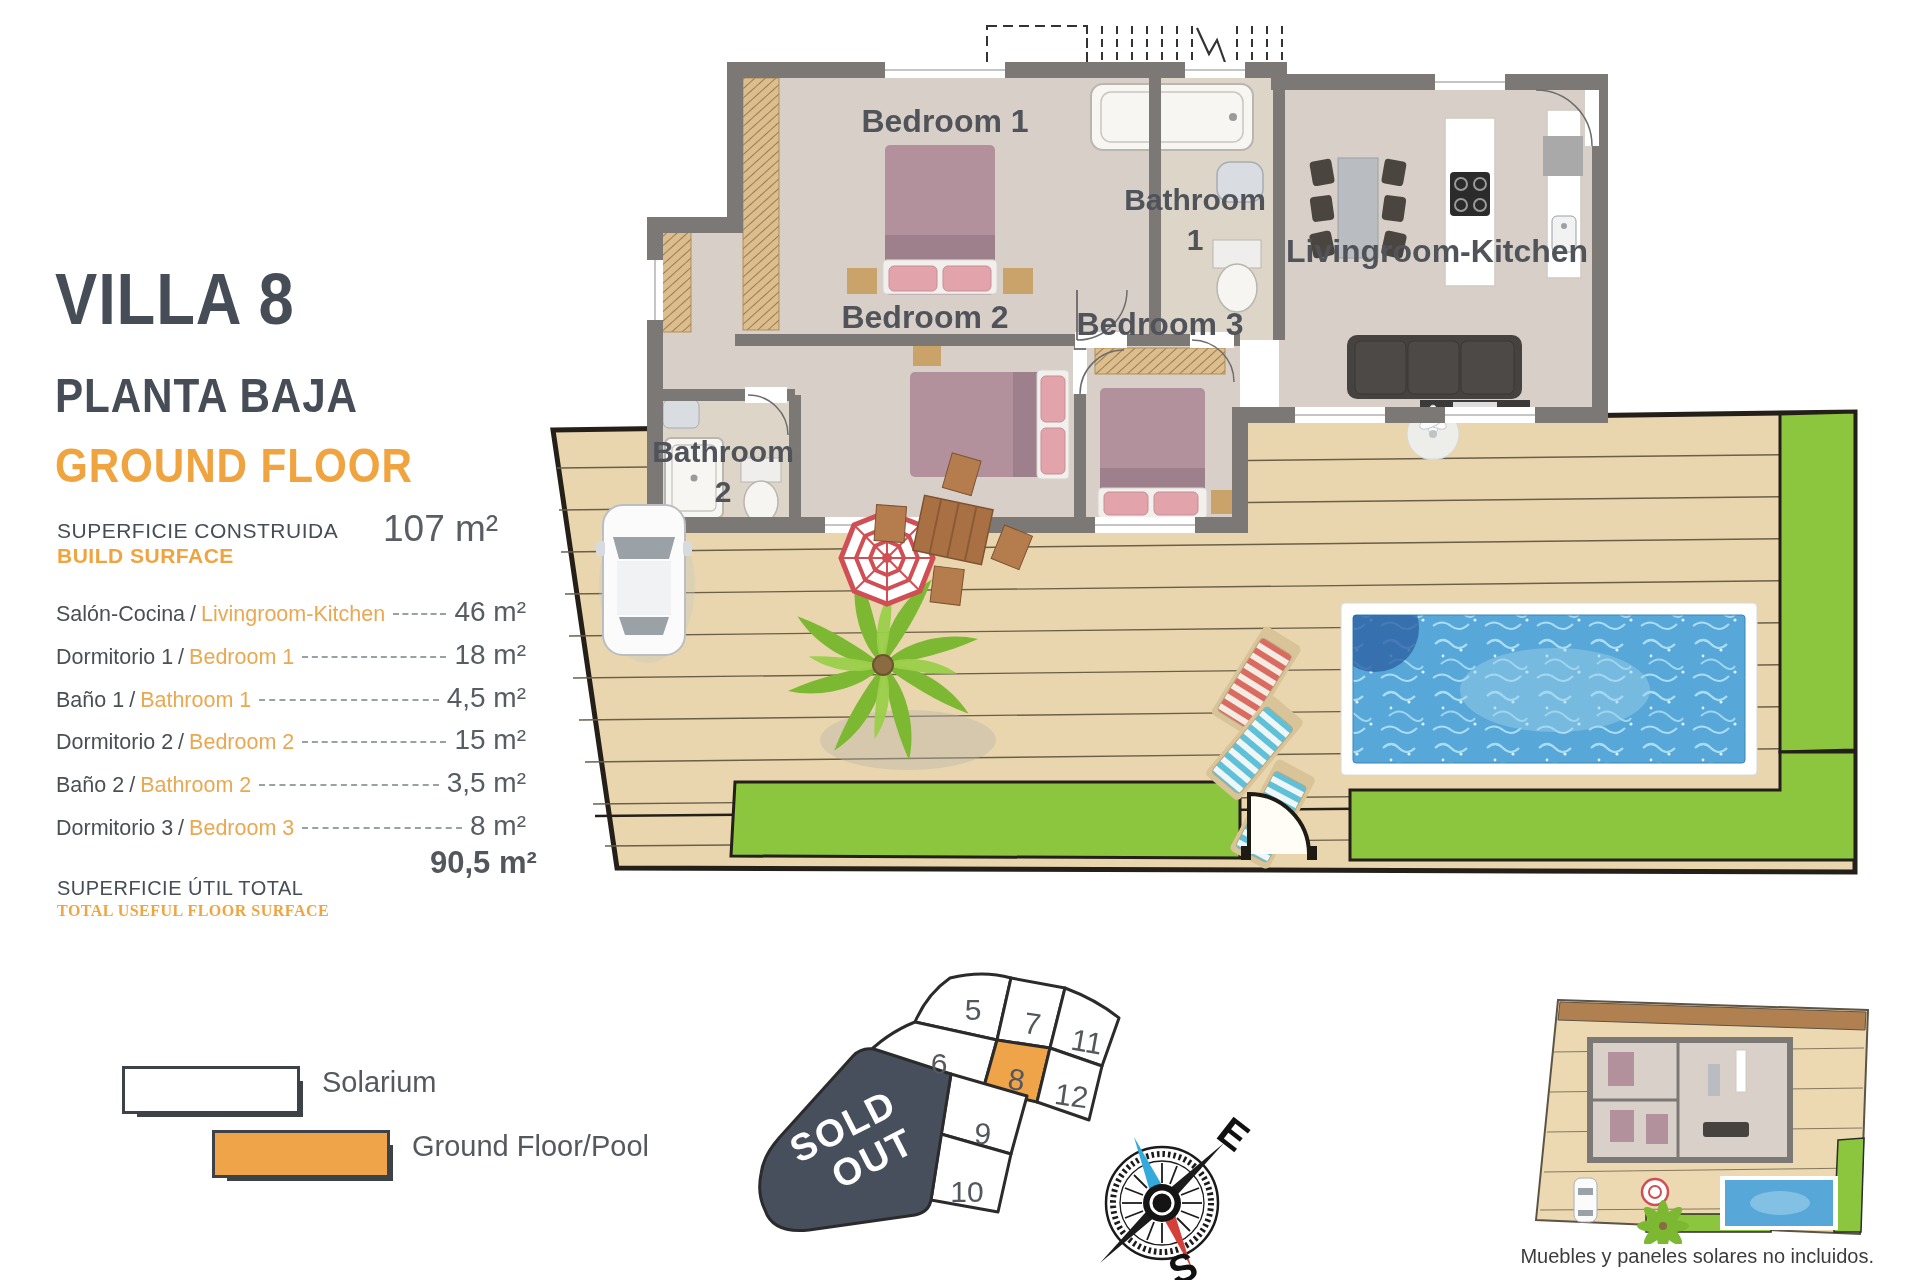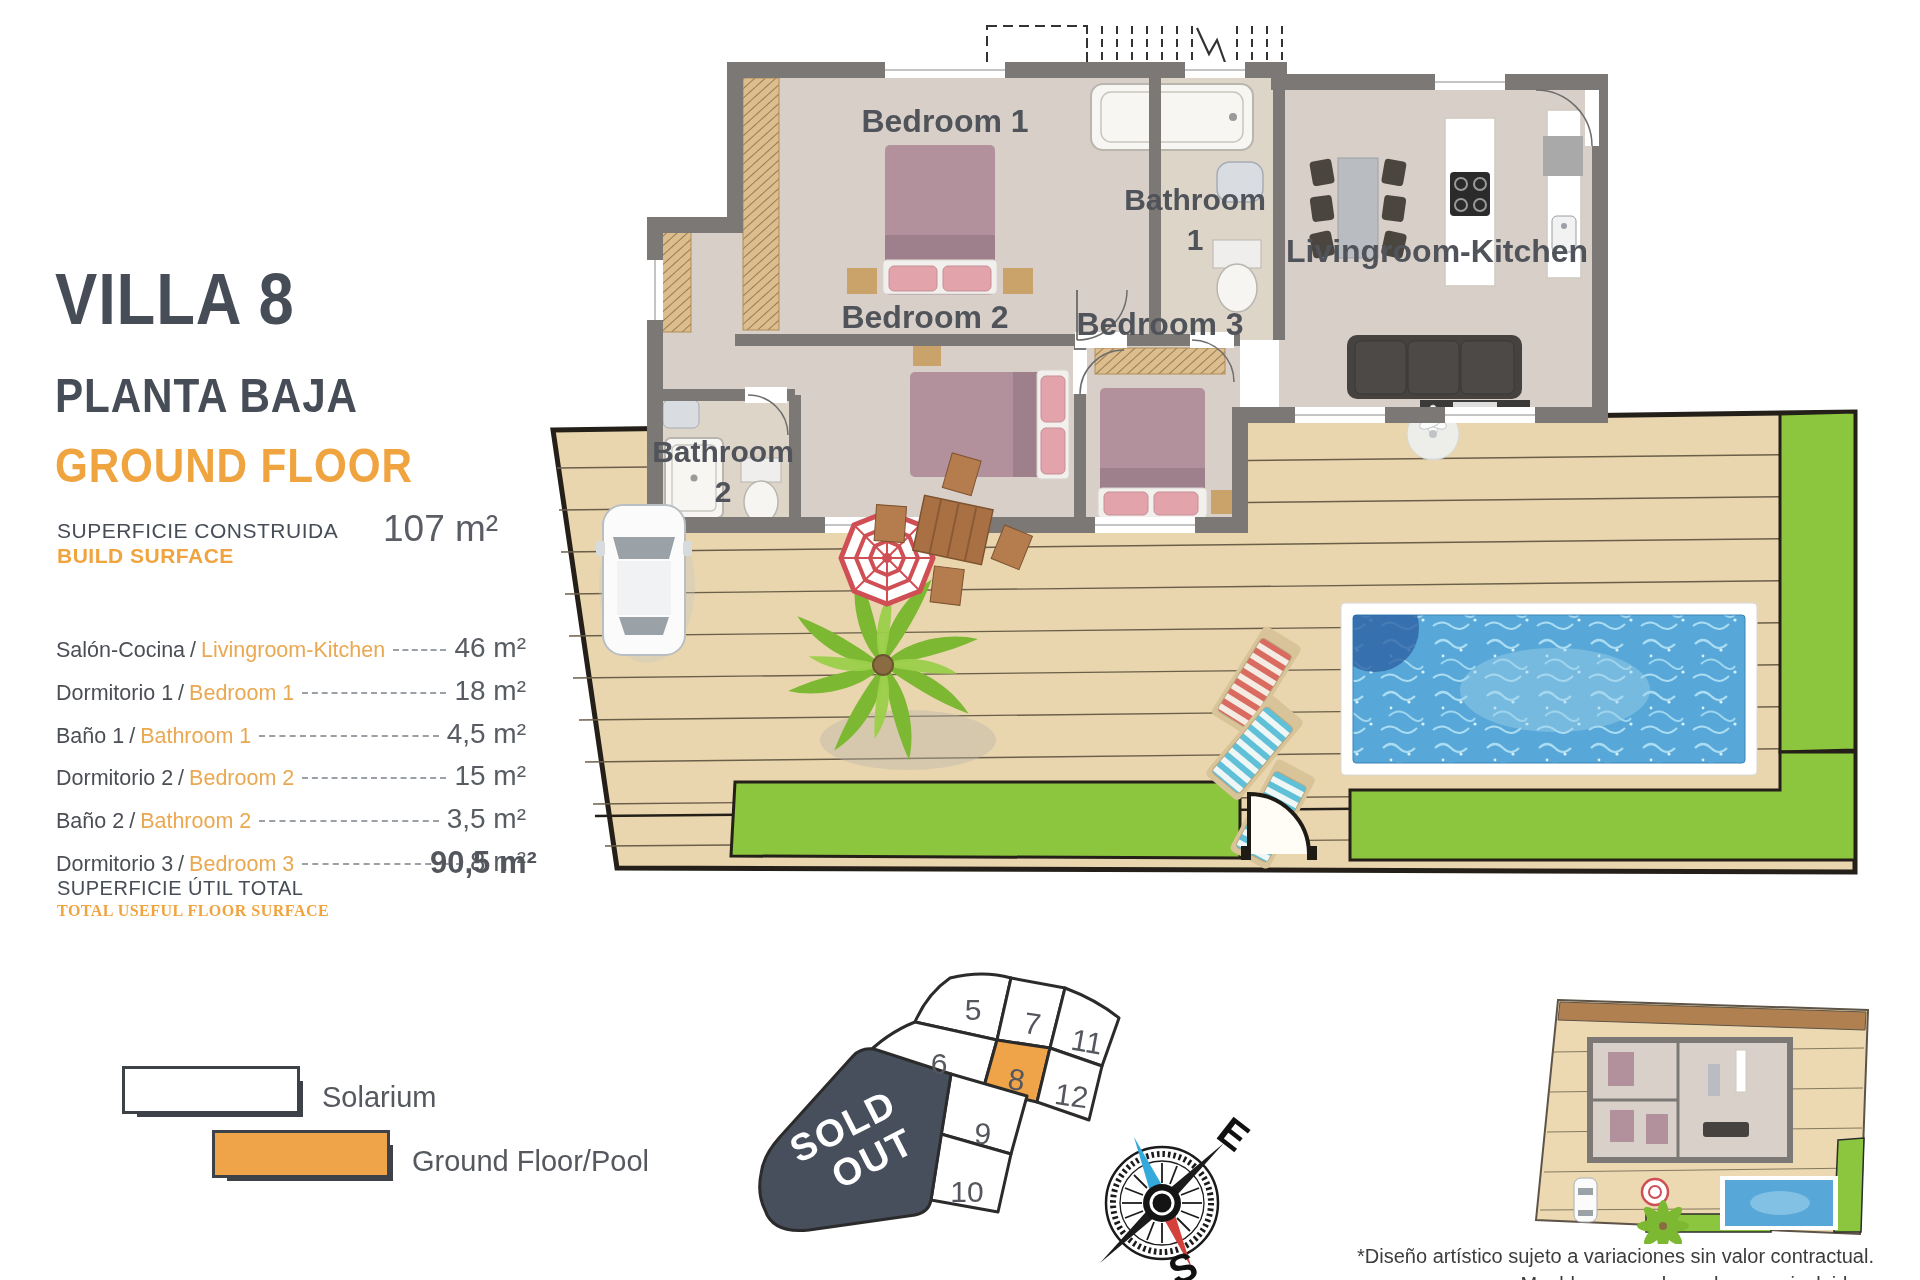--- a/index.html
+++ b/index.html
@@ -10,33 +10,33 @@
   .villa-title{left:55px;top:258px;font-size:72px;font-weight:800;color:#474d57;
     transform:scaleX(.88);transform-origin:left top;letter-spacing:1px;}
   .sub-es{left:55px;top:368px;font-size:48px;font-weight:800;color:#474d57;
     transform:scaleX(.88);transform-origin:left top;letter-spacing:1px;}
   .sub-en{left:55px;top:438px;font-size:48px;font-weight:800;color:#f0a43f;
     transform:scaleX(.88);transform-origin:left top;letter-spacing:1px;}
   .surf-block{left:57px;top:518px;line-height:1.2;}
   .surf-es,.tot-es{font-size:21px;font-weight:normal;color:#474d57;letter-spacing:.5px;}
   .surf-en,.tot-en{font-size:21px;font-weight:bold;color:#f0a43f;letter-spacing:.5px;}
   .surf-val{left:383px;top:508px;font-size:37px;font-weight:400;color:#5a5e64;}
-  .rooms{left:56px;top:632px;width:470px;}
+  .rooms{left:56px;top:596px;width:470px;}
   .room-row{display:flex;align-items:baseline;height:42.8px;}
   .room-row .es{font-size:21.5px;font-weight:500;color:#4b4f55;white-space:nowrap;}
   .room-row .sep{font-size:21.5px;font-weight:500;color:#4b4f55;margin:0 5px;}
   .room-row .en{font-size:21.5px;font-weight:500;color:#e9a851;white-space:nowrap;}
   .room-row .leader{flex:1;border-bottom:2.5px dashed #9aa0a6;margin:0 8px;transform:translateY(-6px);min-width:14px;}
   .room-row .val{font-size:28px;font-weight:400;color:#585c63;white-space:nowrap;}
   .tot-block{left:57px;top:848px;line-height:1.25;margin-top:28px;}
   .tot-es{font-size:20px;}
   .tot-en{font-size:16px;font-family:Liberation Serif, serif;}
   .tot-val{left:430px;top:845px;font-size:31px;font-weight:bold;color:#53575d;}
   
-  .legend-row{position:absolute;display:flex;align-items:flex-end;}
+  .legend-row{position:absolute;display:flex;align-items:flex-start;}
   .swatch{width:172px;height:42px;border:3px solid #3d4249;box-shadow:9px 9px 0 -6px #3d4249;}
   .swatch.white{background:#ffffff;}
   .swatch.orange{background:#f0a449;}
   .legend-label{margin-left:22px;font-size:29px;color:#55585e;}
   
   text{font-family:"Liberation Sans", sans-serif;}
   .rl{font-size:32px;font-weight:bold;fill:#50545a;text-anchor:middle;}
   .rl2{font-size:30px;font-weight:bold;fill:#50545a;text-anchor:middle;}
   .pn{font-size:30px;fill:#54575d;text-anchor:middle;}
   .sold{font-size:38px;font-weight:bold;fill:#ffffff;letter-spacing:2px;text-anchor:middle;}
@@ -537,15 +537,14 @@
       <ellipse rx="26" ry="7"></ellipse>
         <ellipse rx="26" ry="7" transform="rotate(45)"></ellipse>
       <ellipse rx="26" ry="7" transform="rotate(90)"></ellipse>
         <ellipse rx="26" ry="7" transform="rotate(135)"></ellipse>
     </g>
     <circle r="4" fill="#8a6b42"></circle>
   </g>
 </svg>
 
 <div class="abs disclaimer">
-  <div>*Diseño artístico sujeto a variaciones sin valor contractual.</div>
   <div>Muebles y paneles solares no incluidos.</div>
 </div>
 
 </body></html>

